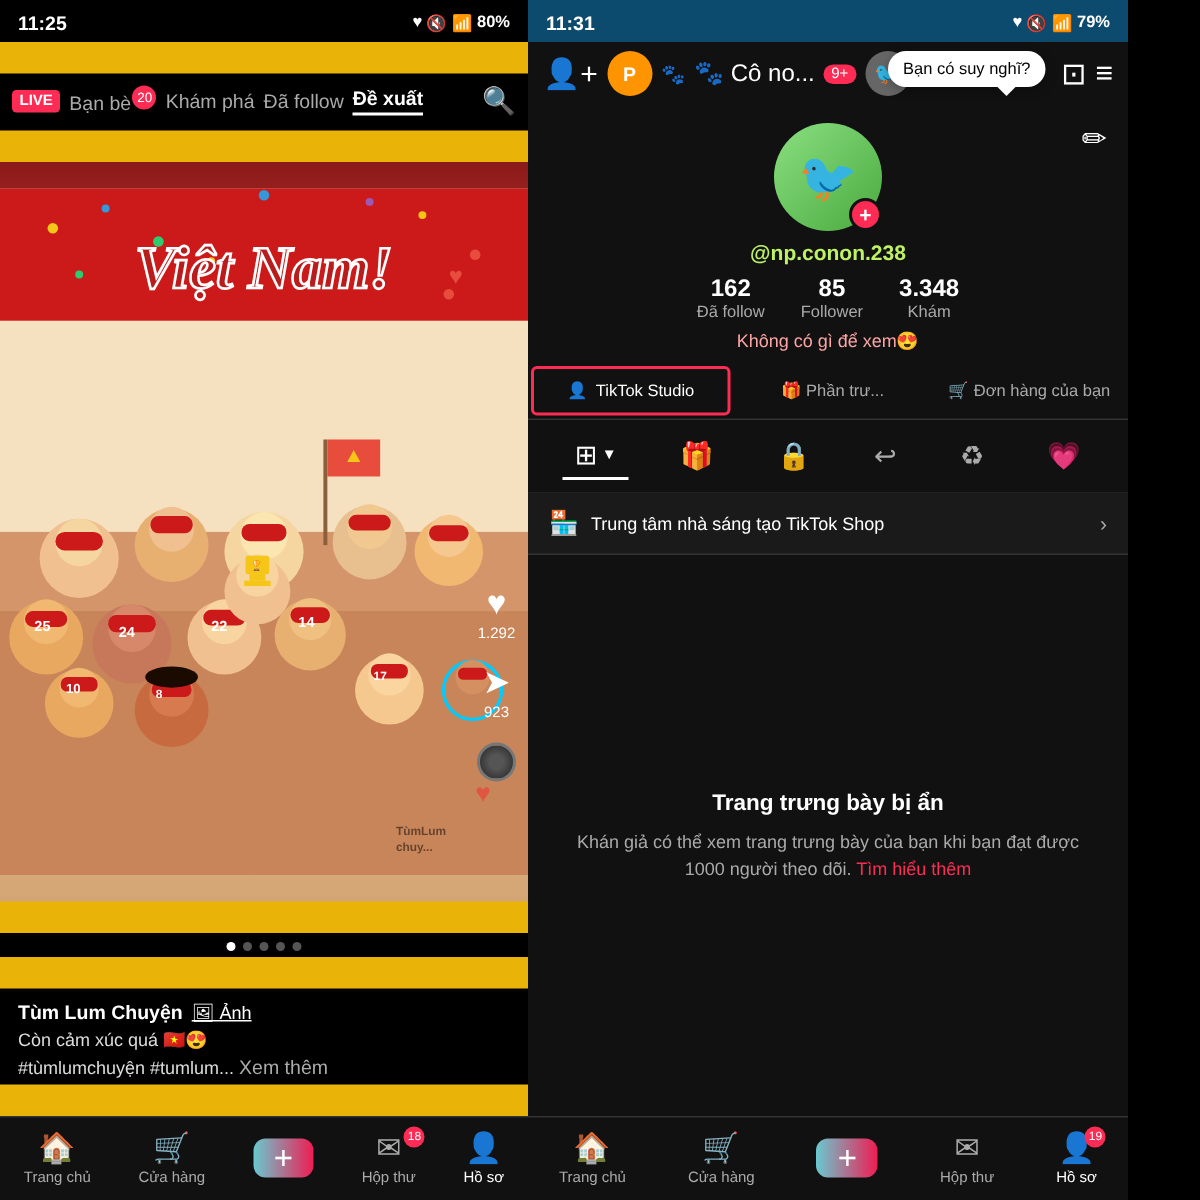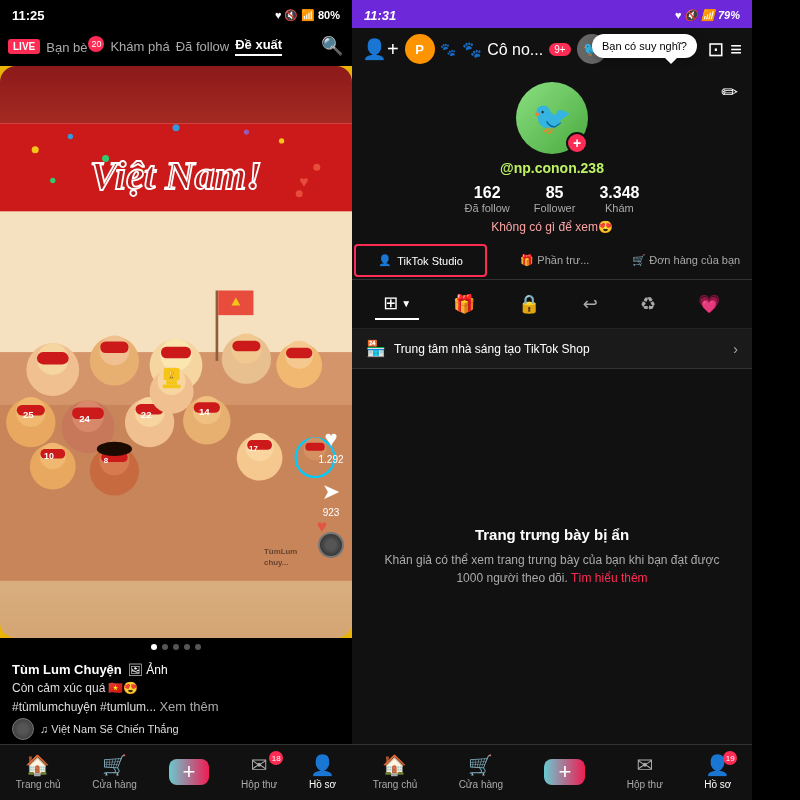--- a/index.html
+++ b/index.html
@@ -7,20 +7,21 @@
 
     
     .left-panel {
       width: 352px;
       height: 800px;
       background: #eab308;
       display: flex;
       flex-direction: column;
       position: relative;
       overflow: hidden;
+      gap: 21px;
     }
 
     
     .status-bar-left {
       display: flex;
       justify-content: space-between;
       align-items: center;
       padding: 6px 12px 4px;
       background: #000;
       color: #fff;
@@ -81,21 +82,20 @@
 
     
     .content-image {
       flex: 1;
       background: linear-gradient(180deg, #8b1a1a 0%, #c0392b 20%, #e8c89a 60%, #d4a574 100%);
       position: relative;
       overflow: hidden;
       display: flex;
       align-items: center;
       justify-content: center;
-      border-radius: 16px;
     }
 
     
     .dots-bar {
       display: flex;
       justify-content: center;
       align-items: center;
       gap: 5px;
       padding: 6px 0 4px;
       background: #000;
@@ -194,26 +194,25 @@
       position: relative;
       overflow: hidden;
     }
 
     
     .status-bar-right {
       display: flex;
       justify-content: space-between;
       align-items: center;
       padding: 6px 12px 4px;
-      background: #6d28d9;
+      background: #0c4a6e;
       color: #fff;
       font-size: 12px;
       font-weight: 600;
       height: 28px;
-      font-style: italic;
     }
     .status-right-time { font-size: 13px; font-weight: 700; }
 
     
     .top-bar-right {
       display: flex;
       align-items: center;
       padding: 4px 10px 8px;
       background: #111;
       gap: 6px;
@@ -570,32 +569,28 @@
     <span class="dot active"></span>
     <span class="dot"></span>
     <span class="dot"></span>
     <span class="dot"></span>
     <span class="dot"></span>
   </div>
 
   <div class="post-info">
     <div class="post-author">
       <span>Tùm Lum Chuyện</span>
-      <span style="font-size:12px; font-weight:400;">🖼 Ảnh</span>
+      <span style="font-size:12px; font-weight:400;text-decoration:underline;">🖼 Ảnh</span>
     </div>
     <div class="post-caption">
       <span>Còn cảm xúc quá 🇻🇳😍</span>
     </div>
     <div class="post-hashtags">
       <span>#tùmlumchuyện #tumlum...</span>
       <span class="see-more">Xem thêm</span>
-    </div>
-    <div class="music-row">
-      <div class="music-disc"></div>
-      <span>♫ Việt Nam Sẽ Chiến Thắng</span>
     </div>
   </div>
 
   <div class="bottom-nav">
     <div class="bottom-nav-item">
       <span class="bottom-nav-icon">🏠</span>
       <span style="font-size:10px;color:#aaa;">Trang chủ</span>
     </div>
     <div class="bottom-nav-item">
       <span class="bottom-nav-icon">🛒</span>

